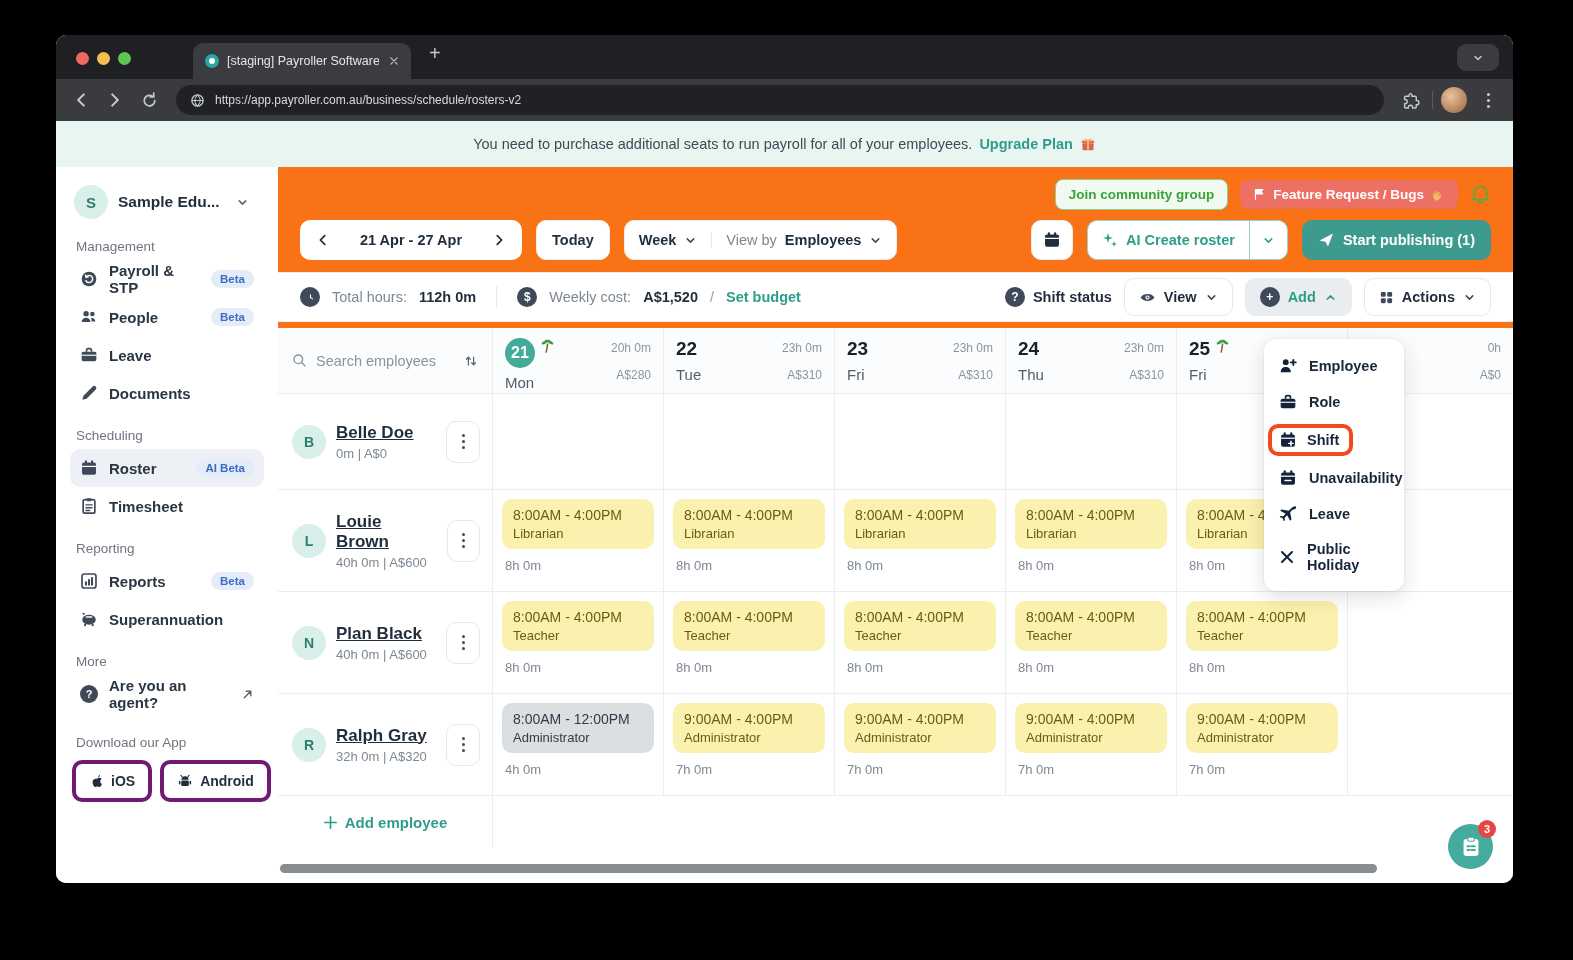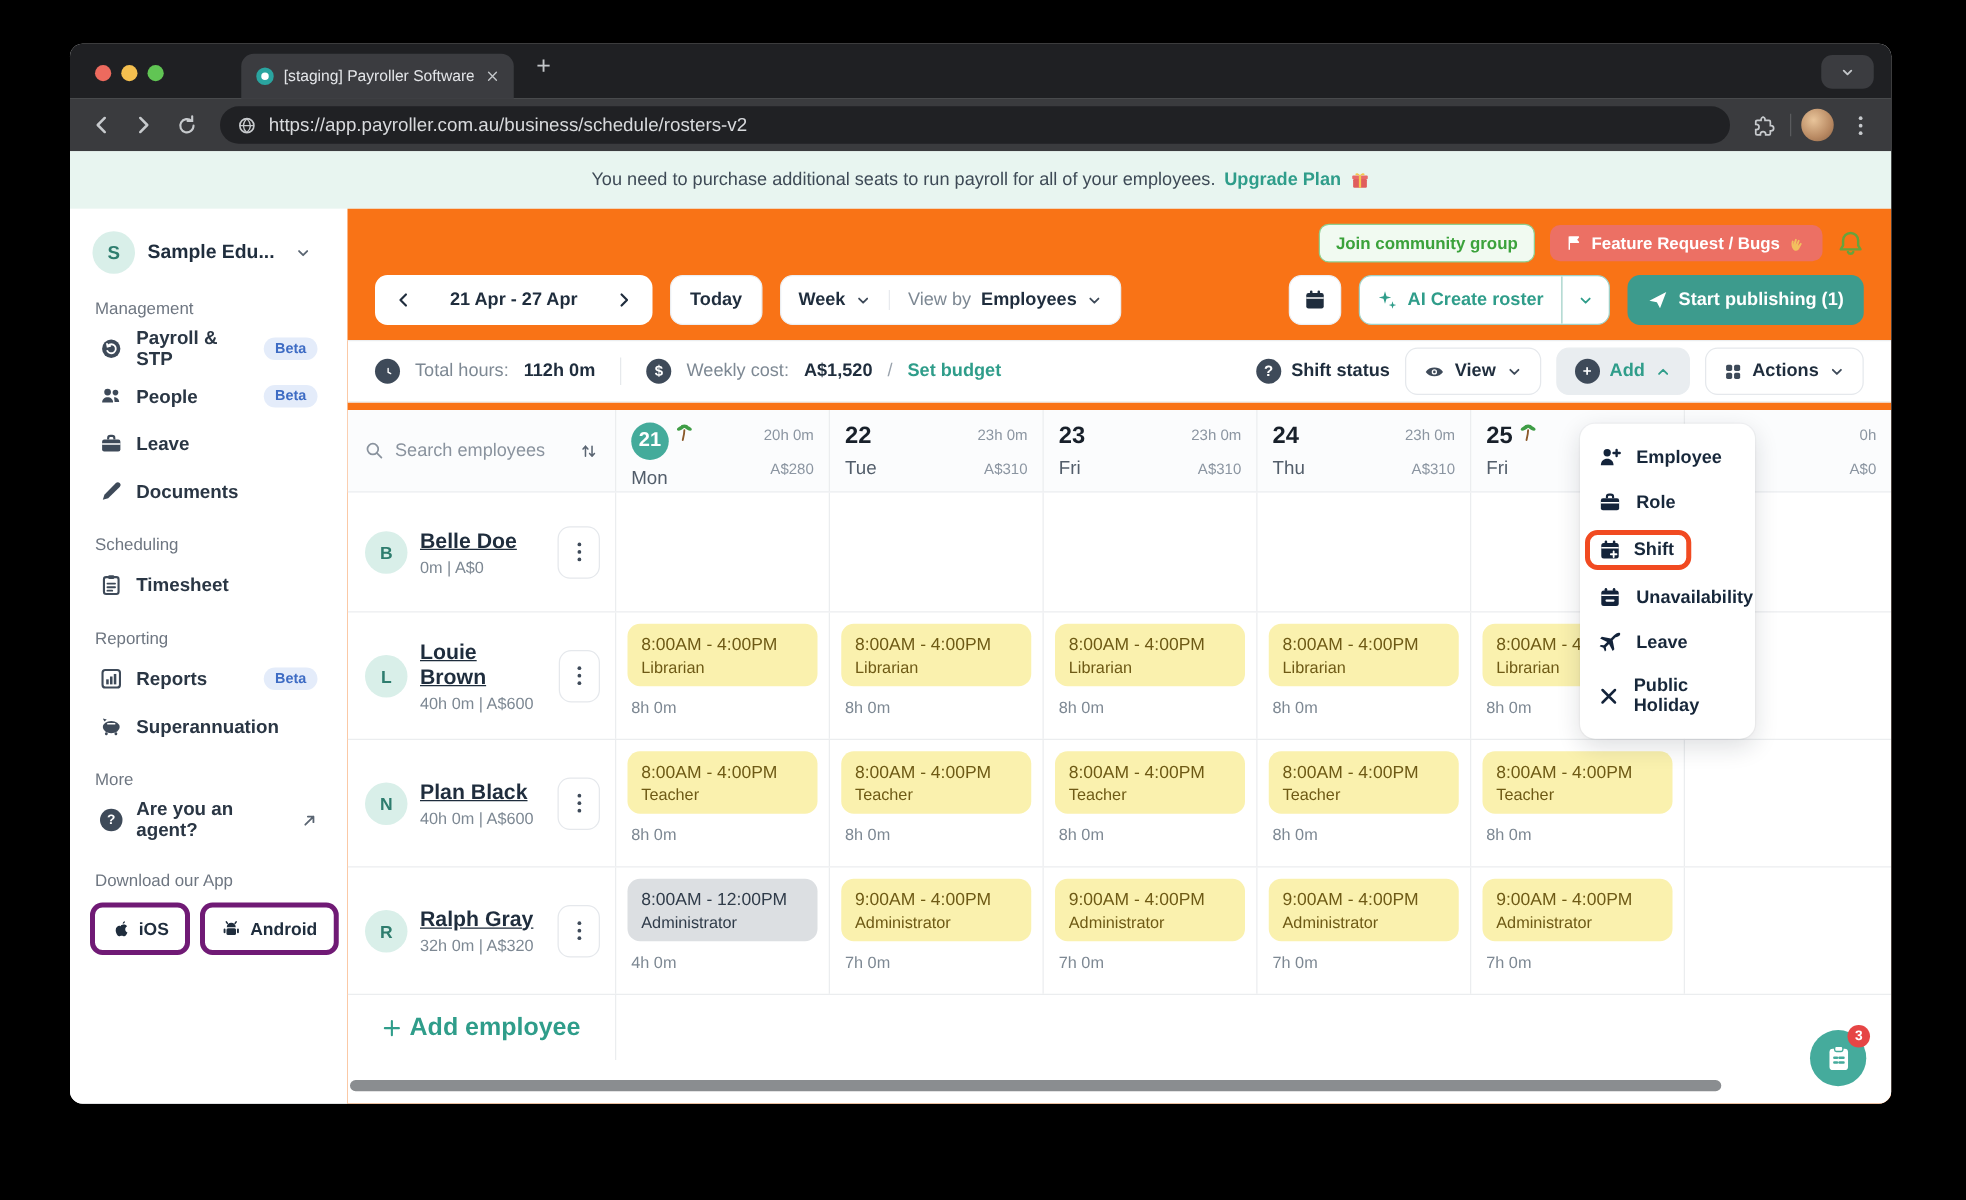--- a/index.html
+++ b/index.html
@@ -14,21 +14,21 @@
   .light.red{background:#ed6a5e}.light.yellow{background:#f4bf4f}.light.green{background:#61c554}
   .tab { margin-left:62px; height:36px; width:218px; background:#3b3c40; border-radius:10px 10px 0 0; display:flex; align-items:center; gap:8px; padding:0 10px 0 12px; }
   .favicon { width:14px; height:14px; border-radius:50%; border:4px solid #2aa5a0; background:#fff; flex:none; }
   .tab-title { color:#e3e5e8; font-size:12.5px; white-space:nowrap; overflow:hidden; flex:1; }
   .tab-close { color:#c3c6c9; font-size:14px; padding:0 2px; }
   .newtab { color:#c3c6c9; font-size:20px; margin:0 0 16px 18px; line-height:1; }
   .tab-search { position:absolute; right:14px; top:9px; width:42px; height:27px; background:#3b3c40; border-radius:9px; display:flex; align-items:center; justify-content:center; color:#c3c6c9; }
   .navbar { height:42px; background:#3a3b3e; display:flex; align-items:center; padding:0 12px; gap:8px; flex:none; }
   .nav-ic { width:26px; height:26px; display:flex; align-items:center; justify-content:center; color:#c7cacd; flex:none; }
   .urlbar { flex:1; height:30px; background:#202124; border-radius:15px; display:flex; align-items:center; gap:10px; padding:0 14px; margin:0 6px; }
-  .url-text { color:#d8dadd; font-size:15px; }
+  .url-text { color:#d8dadd; font-size:12px; }
   .chrome-avatar { width:26px; height:26px; border-radius:50%; background:radial-gradient(circle at 38% 35%, #e8c49a, #b98a63 60%, #8a6244); flex:none; }
   .vdiv { width:1px; height:18px; background:#5a5b5e; }
   .kebab-v { display:flex; flex-direction:column; gap:3px; align-items:center; }
   .kebab-v i { width:3px; height:3px; border-radius:50%; background:#c7cacd; }
 
   
   .banner { height:46px; background:#e8f5f0; display:flex; align-items:center; justify-content:center; gap:7px; font-size:14.5px; color:#3e4a56; flex:none; }
   .banner .upg { color:#2f9d8a; font-weight:700; }
 
   
@@ -105,21 +105,21 @@
   .kebab-btn i { width:3px; height:3px; border-radius:50%; background:#3e4a59; }
   .cell-day { width:171px; flex:none; border-right:1px solid #ebedef; padding:9px 9px 0; }
   .cell-day.last { flex:1; border-right:none; }
   .shift { border-radius:10px; padding:8px 11px; }
   .shift.yellow { background:#faf1ae; color:#6e5a15; }
   .shift.gray { background:#dcdfe2; color:#2f3b49; }
   .shift-time { font-size:14px; font-weight:400; }
   .shift-role { font-size:13px; margin-top:3px; }
   .shift-dur { font-size:13px; color:#7d8893; margin:9px 0 0 3px; }
   .add-row { display:flex; height:52px; flex:none; }
-  .add-emp { width:215px; display:flex; align-items:center; justify-content:center; gap:7px; color:#2f9d8a; font-size:20px; font-weight:600; border-right:1px solid #ebedef; }
+  .add-emp { width:215px; display:flex; align-items:center; justify-content:center; gap:7px; color:#2f9d8a; font-size:15px; font-weight:600; border-right:1px solid #ebedef; }
 
   
   .dropdown { position:absolute; left:986px; top:172px; width:140px; background:#fff; border-radius:12px; box-shadow:0 6px 20px rgba(20,30,40,.14), 0 0 0 1px rgba(20,30,40,.03); padding:9px 0; z-index:7; }
   .menu-item { display:flex; align-items:center; gap:12px; padding:9px 15px; font-size:14.5px; font-weight:600; color:#17273a; }
   .menu-item .ic { color:#13233a; display:flex; flex:none; }
   .menu-item.hl-wrap { padding:4px 15px; }
   .hl { display:inline-flex; align-items:center; gap:10px; border:4px solid #f14a21; border-radius:10px; padding:3px 10px 3px 7px; margin-left:-11px; }
 
   
   .fab { position:absolute; right:20px; bottom:14px; width:45px; height:45px; border-radius:50%; background:#45ab9c; display:flex; align-items:center; justify-content:center; z-index:6; }
@@ -254,20 +254,32 @@
         <div class="side-item">
           <span class="ic">
             <svg width="18" height="18" viewBox="0 0 16 16">
                 <path d="M2 14 l1.1-3.6 L11.3 2.2 a1.9 1.9 0 0 1 2.7 2.7 L5.8 13 Z" fill="currentColor"></path>
               </svg>
           </span>
           <span>Documents</span>
         </div>
 
         <div class="sec-label">Scheduling</div>
+        <div class="side-item active">
+          <span class="ic">
+            <svg width="18" height="18" viewBox="0 0 16 16">
+                <rect x="1.8" y="3" width="12.4" height="11" rx="1.6" fill="currentColor"></rect>
+                <rect x="4.4" y="1.2" width="1.8" height="3.2" rx="0.9" fill="currentColor"></rect>
+                <rect x="9.8" y="1.2" width="1.8" height="3.2" rx="0.9" fill="currentColor"></rect>
+                <path d="M1.8 6.6 h12.4" stroke="#fff" stroke-width="1.1"></path>
+              </svg>
+          </span>
+          <span>Roster</span>
+          <span class="badge">AI Beta</span>
+        </div>
         <div class="side-item">
           <span class="ic">
             <svg width="18" height="18" viewBox="0 0 16 16">
                 <rect x="2.8" y="2.4" width="10.4" height="12" rx="1.6" fill="none" stroke="currentColor" stroke-width="1.5"></rect>
                 <rect x="5.8" y="1" width="4.4" height="2.8" rx="1" fill="currentColor"></rect>
                 <path d="M5.3 7 h5.4 M5.3 9.6 h5.4 M5.3 12 h3.4" stroke="currentColor" stroke-width="1.3" stroke-linecap="round"></path>
               </svg>
           </span>
           <span>Timesheet</span>
         </div>

